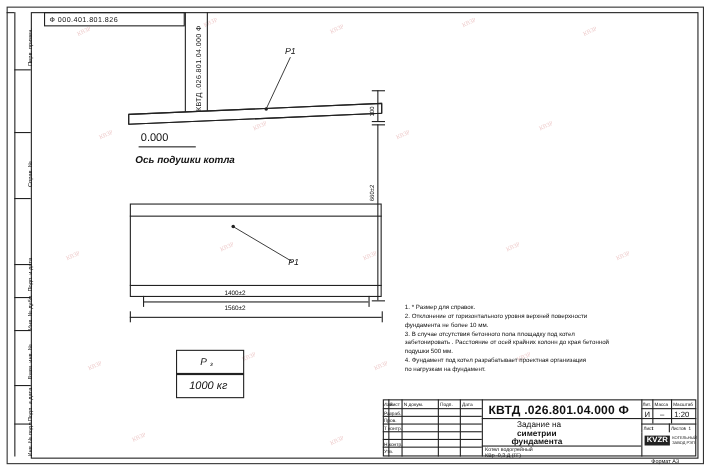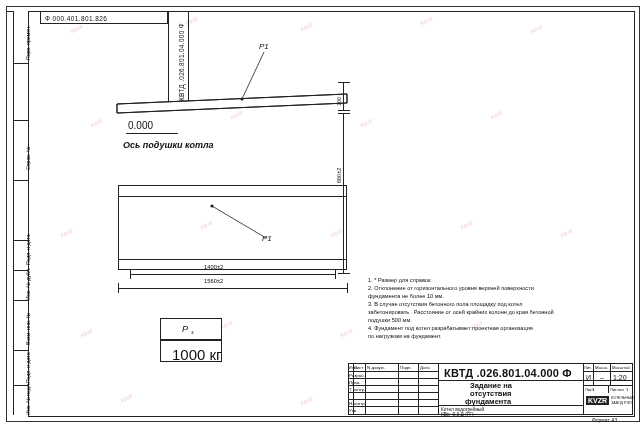--- a/index.html
+++ b/index.html
@@ -130,21 +130,21 @@
     <div class="dim" style="left:118px;top:288px;width:229px;"></div>
     <div class="dimv" style="left:118px;top:283px;height:10px;"></div>
     <div class="dimv" style="left:347px;top:283px;height:10px;"></div>
     <div class="txt" style="left:204px;top:278px;font-size:5.8px;">1560±2</div>
   </div>
 
   <div class="boxed" style="left:160px;top:318px;width:62px;height:22px;"></div>
   <div class="boxed" style="left:160px;top:340px;width:62px;height:22px;"></div>
   <div class="txt" style="left:182px;top:324px;font-size:9px;font-style:italic;">P</div>
   <div class="txt" style="left:191px;top:329px;font-size:5.5px;font-style:italic;">з</div>
-  <div class="txt" style="left:172px;top:346px;font-size:15px;">1000 кг</div>
+  <div class="txt" style="left:172px;top:346px;font-size:10px;font-style:italic;">1000 кг</div>
 
   <div class="note" style="left:368px;top:276px;width:255px;">
     <div>1. * Размер для справок.</div>
     <div>2. Отклонение от горизонтального уровня верхней поверхности</div>
     <div>фундамента не более 10 мм.</div>
     <div>3. В случае отсутствия бетонного пола площадку под котел</div>
     <div>забетонировать . Расстояние от осей крайних колонн до края бетонной</div>
     <div>подушки 500 мм.</div>
     <div>4. Фундамент под котел разрабатывает проектная организация</div>
     <div>по нагрузкам на фундамент.</div>
@@ -175,22 +175,22 @@
 
     <div class="txt" style="left:349px;top:372.5px;font-size:4.4px;">Разраб.</div>
     <div class="txt" style="left:349px;top:379.5px;font-size:4.4px;">Пров.</div>
     <div class="txt" style="left:349px;top:386.5px;font-size:4.4px;">Т контр.</div>
     <div class="txt" style="left:349px;top:400.5px;font-size:4.4px;">Н.контр.</div>
     <div class="txt" style="left:349px;top:407.5px;font-size:4.4px;">Утв.</div>
 
     <div class="ln" style="left:438px;top:380px;width:195px;height:.8px;"></div>
     <div class="txt bigtitle" style="left:444px;top:367px;font-size:11px;letter-spacing:.2px;">КВТД .026.801.04.000  Ф</div>
 
-    <div class="txt" style="left:470px;top:381px;font-size:7.5px;font-weight:bold;">Задание на</div>
-    <div class="txt" style="left:470px;top:389px;font-size:7.5px;font-weight:bold;">отсутствия</div>
+    <div class="txt" style="left:470px;top:381px;font-size:7.5px;font-weight:normal;">Задание на</div>
+    <div class="txt" style="left:470px;top:389px;font-size:7.5px;font-weight:bold;">симетрии</div>
     <div class="txt" style="left:465px;top:397px;font-size:7.5px;font-weight:bold;">фундамента</div>
 
     <div class="ln" style="left:438px;top:405px;width:145px;height:.8px;"></div>
     <div class="txt" style="left:441px;top:406.5px;font-size:4.8px;">Котел водогрейный</div>
     <div class="txt" style="left:441px;top:411.5px;font-size:4.8px;">КВр -0,3 Д (ГГ)</div>
 
     <div class="ln" style="left:583px;top:363px;width:.8px;height:30px;"></div>
     <div class="ln" style="left:583px;top:371px;width:50px;height:.8px;"></div>
     <div class="ln" style="left:583px;top:385px;width:50px;height:.8px;"></div>
     <div class="ln" style="left:593px;top:363px;width:.8px;height:22px;"></div>

